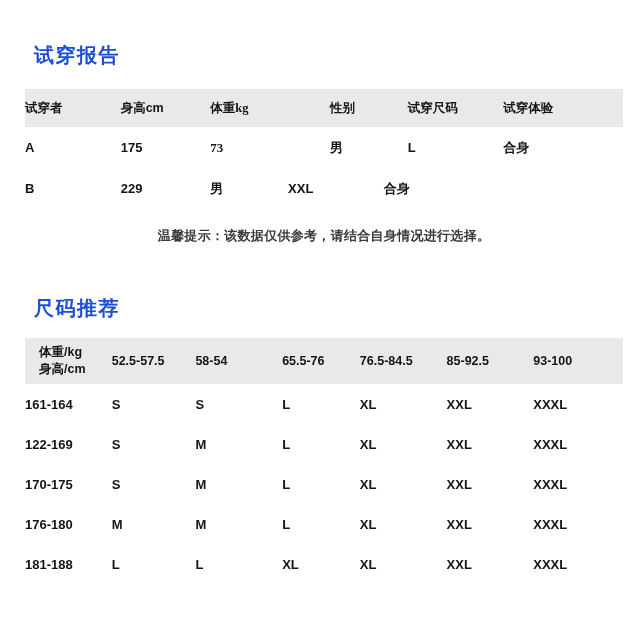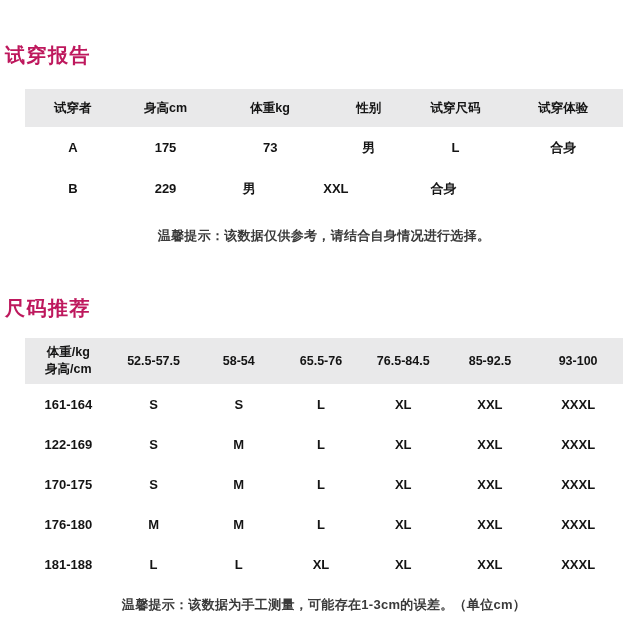--- a/index.html
+++ b/index.html
@@ -13,22 +13,22 @@
     font-family: "Liberation Sans", "DejaVu Sans", sans-serif;
     color: #141414;
     overflow: hidden;
   }
   .sheet {
     padding-top: 42px;
   }
   .section-title {
     font-size: 20px;
     font-weight: 700;
-    color: #be185d;
-    margin: 0 0 20px 5px;
+    color: #1d4ed8;
+    margin: 0 0 20px 34px;
     letter-spacing: 1.5px;
   }
   .section-title.second {
     margin-top: 50px;
     margin-bottom: 16px;
   }
   .tbl {
     margin-left: 25px;
     margin-right: 17px;
   }
@@ -47,43 +47,43 @@
     display: flex;
     align-items: center;
     height: 41px;
     font-weight: 700;
     font-size: 13px;
   }
   .trow.sz {
     height: 40px;
   }
   .cell {
-    text-align: center;
+    text-align: left;
     white-space: nowrap;
   }
   
   .t1c1 { width: 16%; }
   .t1c2 { width: 15%; }
-  .t1c3 { width: 20%; }
+  .t1c3 { width: 20%; font-family: Liberation Serif, serif; }
   .t1c4 { width: 13%; }
   .t1c5 { width: 16%; }
   .t1c6 { width: 20%; }
   
   .t2c1 { width: 14.5%; }
   .t2c2 { width: 14%; }
   .t2c3 { width: 14.5%; }
   .t2c4 { width: 13%; }
   .t2c5 { width: 14.5%; }
   .t2c6 { width: 14.5%; }
   .t2c7 { width: 15%; }
   .corner {
     line-height: 1.35;
     font-size: 12.5px;
   }
-  .corner span { display: block; }
+  .corner span { display: block; padding-left: 14px; }
   .note {
     margin: 18px 17px 0 25px;
     font-size: 13px;
     font-weight: 700;
     color: #3a3a3a;
     letter-spacing: 0.3px;
     text-align: center;
   }
   .note.last {
     margin-top: 12px;
@@ -189,16 +189,15 @@
         <div class="cell t2c1">181-188</div>
         <div class="cell t2c2">L</div>
         <div class="cell t2c3">L</div>
         <div class="cell t2c4">XL</div>
         <div class="cell t2c5">XL</div>
         <div class="cell t2c6">XXL</div>
         <div class="cell t2c7">XXXL</div>
       </div>
     </div>
 
-    <p class="note last">温馨提示：该数据为手工测量，可能存在1-3cm的误差。（单位cm）</p>
   </div>
 
 </div>
 
 </body></html>

